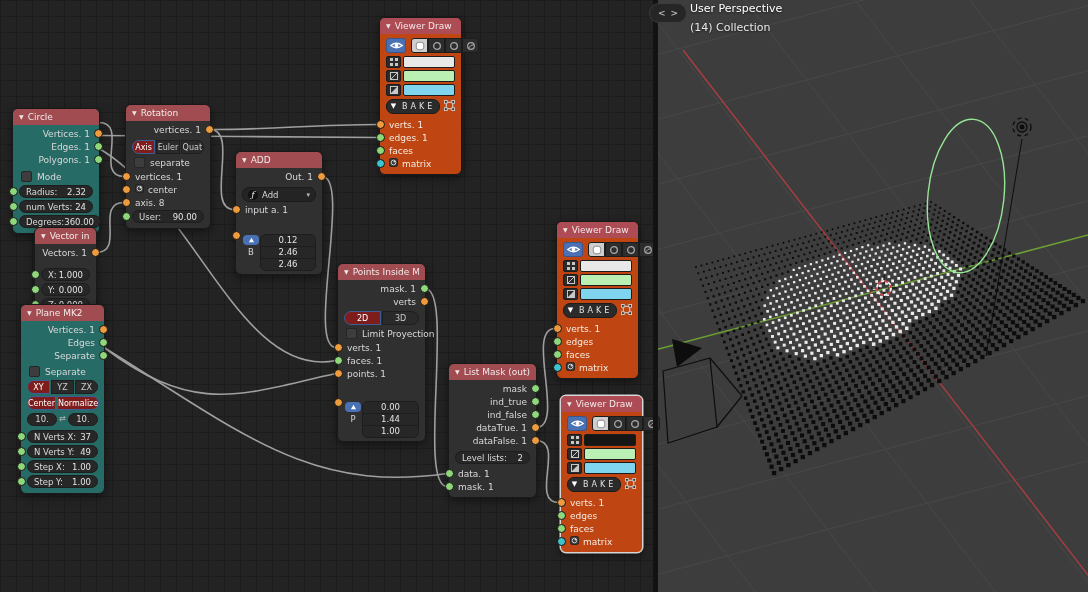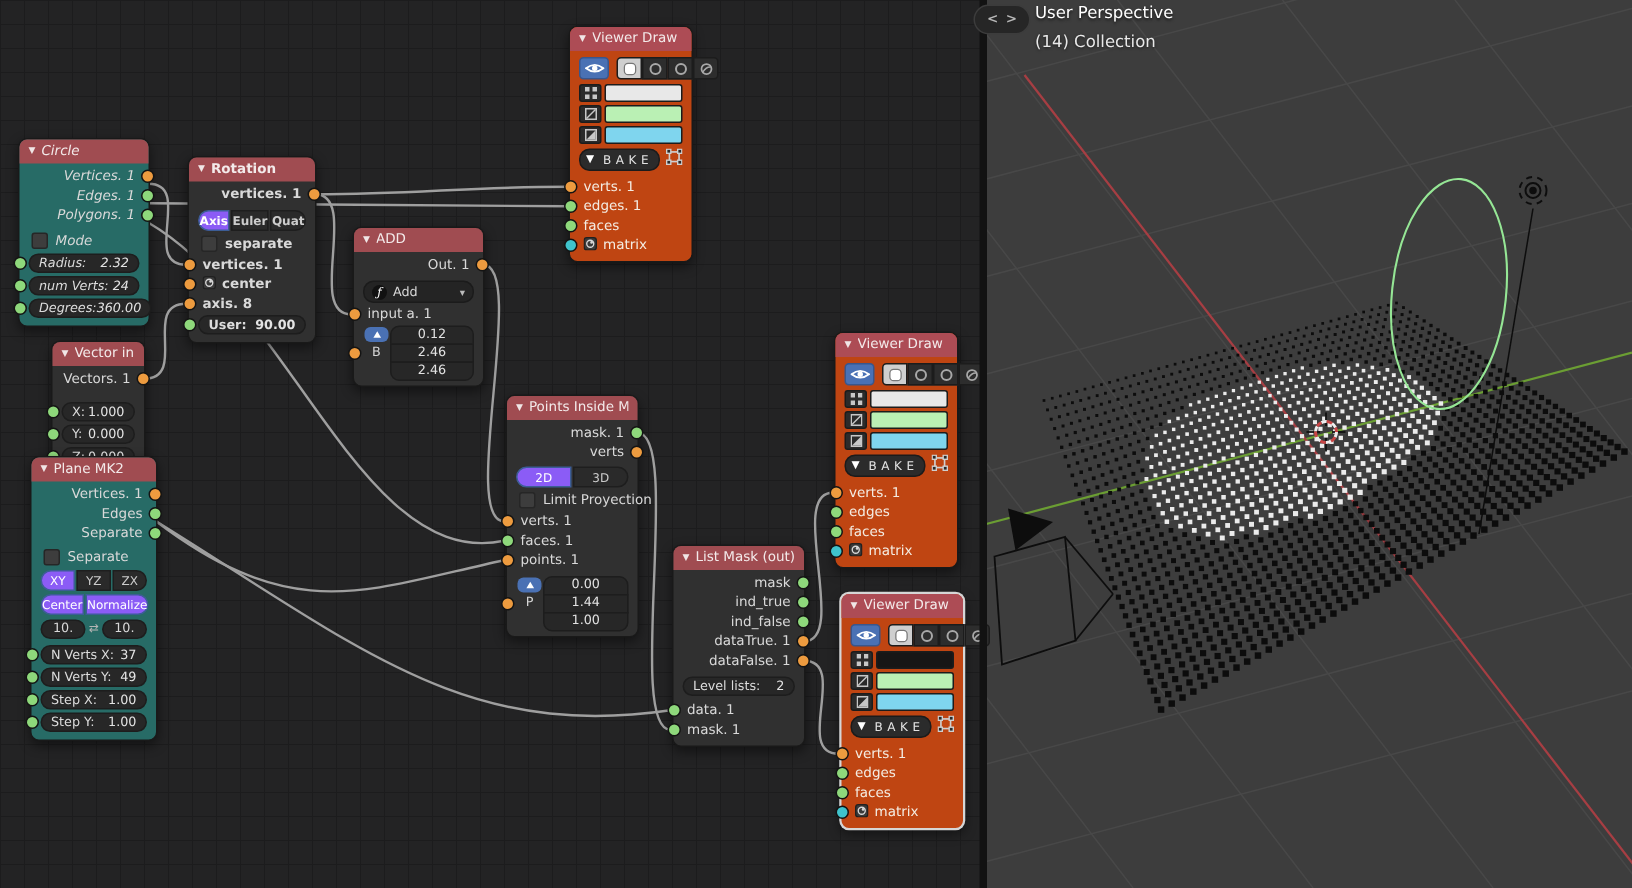--- a/index.html
+++ b/index.html
@@ -40,33 +40,33 @@
   .r-field{height:13px;padding:1px 6px;}
   .pill{flex:1;height:11px;background:#272727;border:1px solid #1d1d1d;border-radius:7px;
         display:flex;align-items:center;justify-content:space-between;padding:0 6px;
         color:#dcdcdc;font-size:8.5px;}
   .pill .f-val{color:#e4e4e4;}
   .r-seg{height:14px;padding:1px 6px;gap:1px;}
   .segbtn{flex:1;height:12px;background:#2a2a2a;border:1px solid #1e1e1e;color:#cccccc;
           display:flex;align-items:center;justify-content:center;font-size:8px;}
   .segbtn:first-child{border-radius:7px 0 0 7px;}
   .segbtn:last-child{border-radius:0 7px 7px 0;}
-  .segbtn.active{background:#8b5cf6;color:#ffffff;border-color:#3c5d96;}
+  .segbtn.active{background:#7f1d1d;color:#ffffff;border-color:#3c5d96;}
   .r-linked{height:14px;padding:1px 6px;gap:2px;}
   .half{flex:1;height:11px;background:#272727;border:1px solid #1d1d1d;border-radius:7px;
         display:flex;align-items:center;justify-content:center;font-size:8.5px;}
   .swapi{font-size:8px;color:#b5b5b5;line-height:1;}
   .r-drop{height:15px;padding:1px 6px;}
   .drop{flex:1;height:13px;background:#242424;border:1px solid #1b1b1b;border-radius:7px;
         display:flex;align-items:center;gap:4px;padding:0 5px;font-size:8.5px;}
   .ficon{width:10px;height:10px;border-radius:50%;background:#111;color:#fff;flex:none;
          display:flex;align-items:center;justify-content:center;
          font-family:"DejaVu Serif",serif;font-style:italic;font-size:8px;}
   .chev{margin-left:auto;font-size:7px;color:#bbbbbb;}
-  .stack{margin:1px 6px 0 6px;}
+  .stack{margin:18px 6px 0 6px;}
   .srow{display:flex;align-items:center;height:12px;position:relative;}
   .pre{width:18px;flex:none;display:flex;align-items:center;justify-content:center;
        font-size:8.5px;color:#d5d5d5;}
   .pre .bluebtn{width:16px;height:10px;background:#4a71b4;border-radius:4px;
        display:flex;align-items:center;justify-content:center;color:#fff;font-size:6px;}
   .sp{flex:1;height:11px;background:#272727;border:1px solid #1d1d1d;
       display:flex;align-items:center;justify-content:center;font-size:8.5px;color:#e2e2e2;}
   .srow:first-child .sp{border-radius:6px 6px 0 0;}
   .srow:last-child .sp{border-radius:0 0 6px 6px;}
   
@@ -1636,21 +1636,21 @@
         <path d="M96 252.5 C 126 252.5, 94 202.5, 124 202.5" fill="none" stroke="#9f9f9f" stroke-width="1.6"></path>
         <path d="M210 129.5 C 277.2 129.5, 310.8 124.5, 378 124.5" fill="none" stroke="#9f9f9f" stroke-width="1.6"></path>
         <path d="M210 129.5 C 240 129.5, 204 209.5, 234 209.5" fill="none" stroke="#9f9f9f" stroke-width="1.6"></path>
         <path d="M322 176.5 C 352 176.5, 306 347.5, 336 347.5" fill="none" stroke="#9f9f9f" stroke-width="1.6"></path>
         <path d="M104 347.5 C 196.8 417.5, 243.2 393.5, 336 373.5" fill="none" stroke="#9f9f9f" stroke-width="1.6"></path>
         <path d="M104 347.5 C 241.20000000000002 432.5, 309.79999999999995 493.5, 447 473.5" fill="none" stroke="#9f9f9f" stroke-width="1.6"></path>
         <path d="M425 288.5 C 455 288.5, 417 486.5, 447 486.5" fill="none" stroke="#9f9f9f" stroke-width="1.6"></path>
         <path d="M536 427.5 C 566 427.5, 525 328.5, 555 328.5" fill="none" stroke="#9f9f9f" stroke-width="1.6"></path>
         <path d="M536 440.5 C 566 440.5, 529 502.5, 559 502.5" fill="none" stroke="#9f9f9f" stroke-width="1.6"></path>
       </svg>
-  <div class="node" style="left: 12px; top: 92px; width: 86px; background: rgb(39, 107, 102); font-style: italic;">
+  <div class="node" style="left: 12px; top: 108px; width: 86px; background: rgb(39, 107, 102);">
         <div class="n-header" style="background: rgb(160, 76, 81);">
           <span class="tri">▼</span>
           <span class="n-title">Circle</span>
         </div>
         <div class="row r-out">
           <span class="lbl">Vertices. 1</span>
         </div>
         <div class="row r-out">
           <span class="lbl">Edges. 1</span>
         </div>
@@ -1680,21 +1680,21 @@
             <span class="f-val">360.00</span>
           </div>
         </div>
         <span class="sock" style="background: rgb(237, 155, 63); top: 20px; right: -4px;"></span>
         <span class="sock" style="background: rgb(142, 216, 123); top: 33px; right: -4px;"></span>
         <span class="sock" style="background: rgb(142, 216, 123); top: 46px; right: -4px;"></span>
         <span class="sock" style="background: rgb(142, 216, 123); top: 78px; left: -4px;"></span>
         <span class="sock" style="background: rgb(142, 216, 123); top: 93px; left: -4px;"></span>
         <span class="sock" style="background: rgb(142, 216, 123); top: 108px; left: -4px;"></span>
       </div>
-      <div class="node" style="left: 125px; top: 104px; width: 84px; background: rgb(48, 48, 48); font-weight: bold;">
+      <div class="node" style="left: 125px; top: 104px; width: 84px; background: rgb(48, 48, 48);">
         <div class="n-header" style="background: rgb(160, 76, 81);">
           <span class="tri">▼</span>
           <span class="n-title">Rotation</span>
         </div>
         <div class="row r-out">
           <span class="lbl">vertices. 1</span>
         </div>
         <div class="gap" style="height: 3px;"></div>
         <div class="row r-seg">
           <div class="segbtn active">Axis</div>

